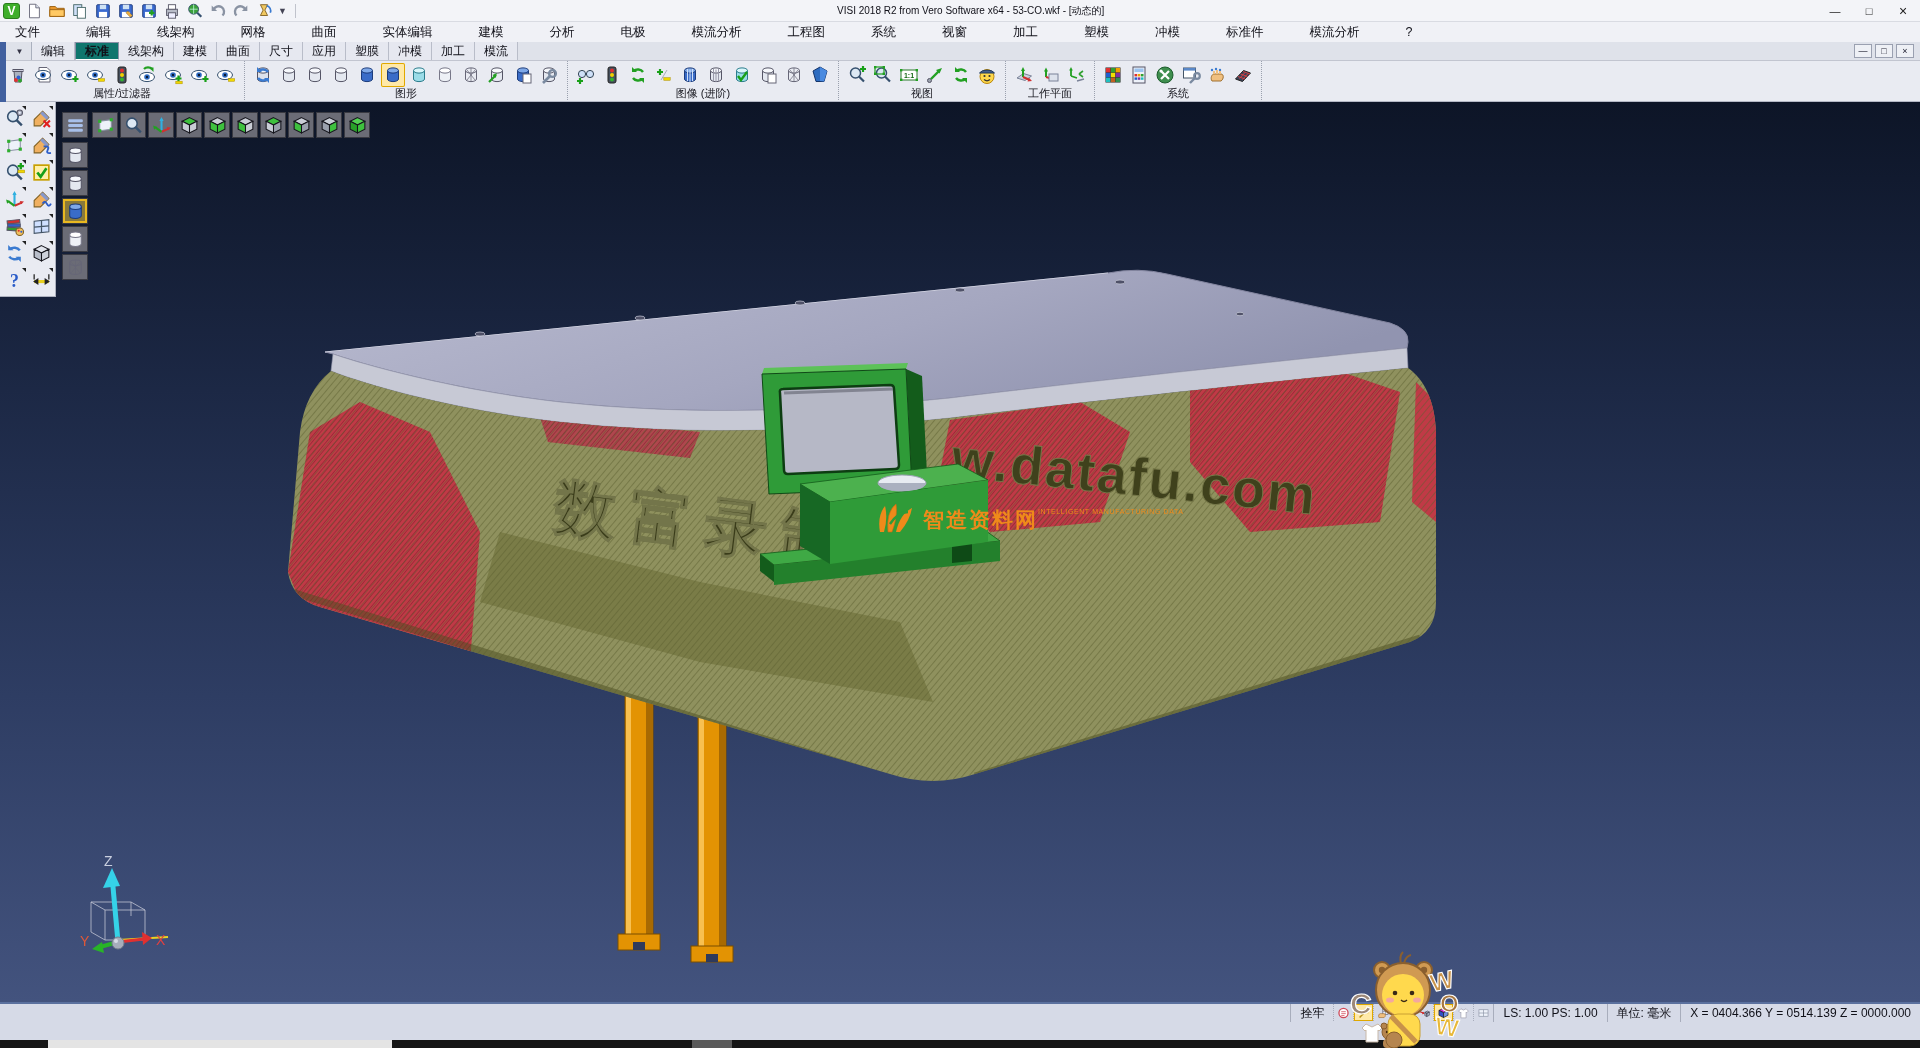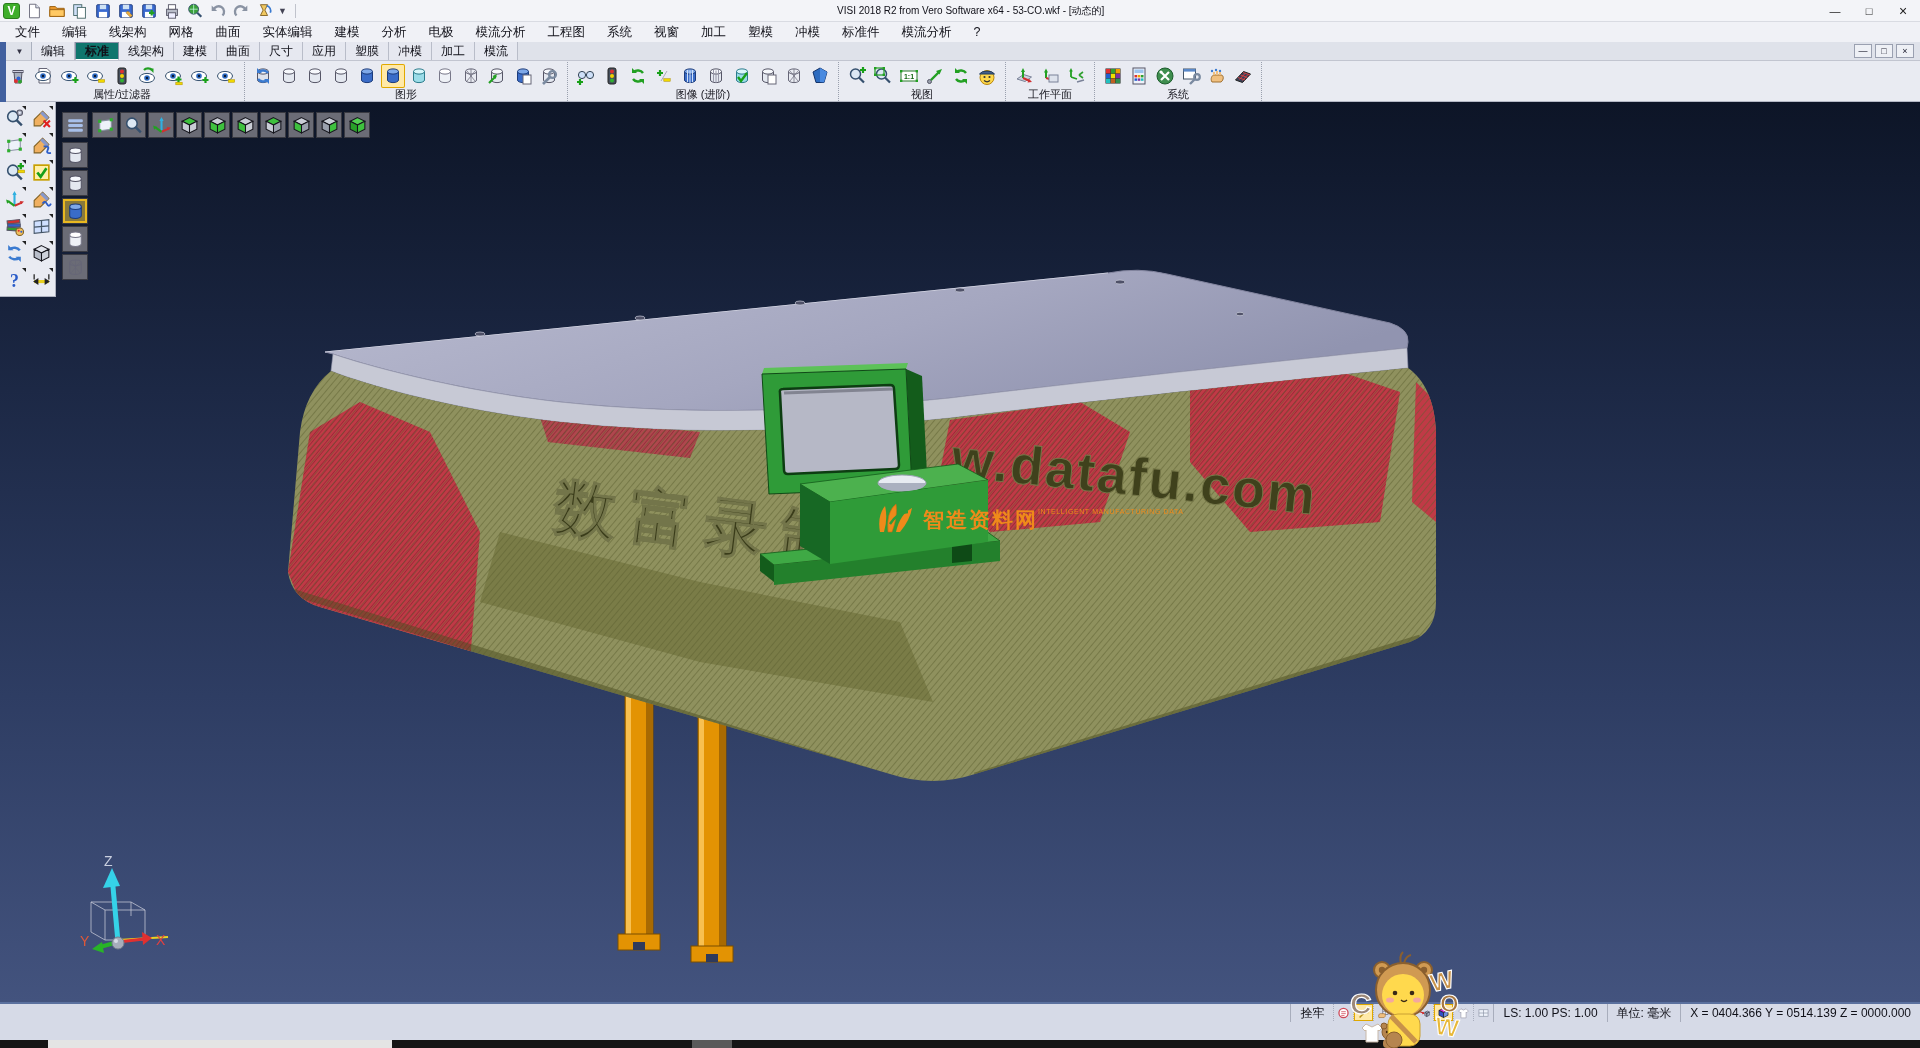--- a/index.html
+++ b/index.html
@@ -12,34 +12,34 @@
   .qbtn { width:20px; height:20px; display:flex; align-items:center; justify-content:center; }
   .qbtn svg { width:18px; height:18px; }
   .qmore { font-size:9px; color:#445; padding:0 4px; }
   .qsep { width:1px; height:14px; background:#c0c3cc; margin:0 4px; }
   .title-text { position:absolute; left:50%; top:0; transform:translateX(-46%); height:22px; display:flex; align-items:center; font-size:10px; color:#101018; white-space:nowrap; }
   .winbtns { margin-left:auto; display:flex; height:22px; }
   .winbtn { width:34px; height:22px; display:flex; align-items:center; justify-content:center; font-size:11px; color:#222; }
   .winbtn.close { font-size:14px; }
 
   
-  .menubar { position:absolute; left:0; top:22px; width:1920px; height:20px; background:#f0f1f6; display:flex; align-items:center; padding-left:4px; font-size:12.5px; color:#101018; z-index:20; }
+  .menubar { position:absolute; left:0; top:22px; width:1920px; height:20px; background:#f0f1f6; display:flex; align-items:center; padding-left:4px; font-size:12.5px; color:#101018; z-index:20;gap:24px; }
   .menu-item { padding:1px 11px; white-space:nowrap; }
 
   
   .tabrow { position:absolute; left:0; top:42px; width:1920px; height:19px; background:#dfe2ea; display:flex; align-items:stretch; font-size:12px; color:#101018; z-index:20; border-bottom:1px solid #c2c5d0; }
   .tab-drop { width:24px; display:flex; align-items:center; justify-content:center; border-right:1px solid #aab0be; font-size:8px; color:#334; margin-left:8px; }
   .tab { padding:1px 9px; display:flex; align-items:center; border-right:1px solid #b9bdc9; background:#e6e8f0; white-space:nowrap; }
   .tab.active { background:#0f766e; font-weight:bold; border:1px solid #8890a6; border-bottom:1px solid #fff;text-align:right; }
   .mdibtns { position:absolute; right:6px; top:2px; display:flex; gap:3px; }
   .mdibtn { width:18px; height:14px; background:#eef0f5; border:1px solid #9aa0b0; font-size:9px; display:flex; align-items:center; justify-content:center; color:#223; }
 
   
   .ribbon { position:absolute; left:0; top:61px; width:1920px; height:41px;
-    background:#e9ebf2; border-bottom:1px solid #b4b8c5; display:flex; align-items:center; z-index:20; }
+    background:#e9ebf2; border-bottom:1px solid #b4b8c5; display:flex; align-items:flex-start; z-index:20; }
   .rgroup { display:flex; flex-direction:column; align-items:center; justify-content:space-between; padding:2px 6px 1px 6px; border-right:1px dotted #9aa0ae; }
   .ricons { display:flex; gap:2px; }
   .tbtn { width:24px; height:24px; display:flex; align-items:center; justify-content:center; border-radius:2px; }
   .tbtn svg { width:20px; height:20px; }
   .tbtn.sel { background:#ffe9a8; box-shadow:0 0 0 1px #e0a800 inset; }
   .rlabel { font-size:11px; color:#15151d; line-height:12px; white-space:nowrap; }
 
   
   .lefttools { position:absolute; left:0; top:102px; width:56px; background:#e9ebf2; border-right:1px solid #aeb2bf; border-bottom:1px solid #aeb2bf; display:grid; grid-template-columns:26px 26px; gap:1px; padding:3px 1px; z-index:15; }
   .ltbtn { width:26px; height:26px; position:relative; display:flex; align-items:center; justify-content:center; }

